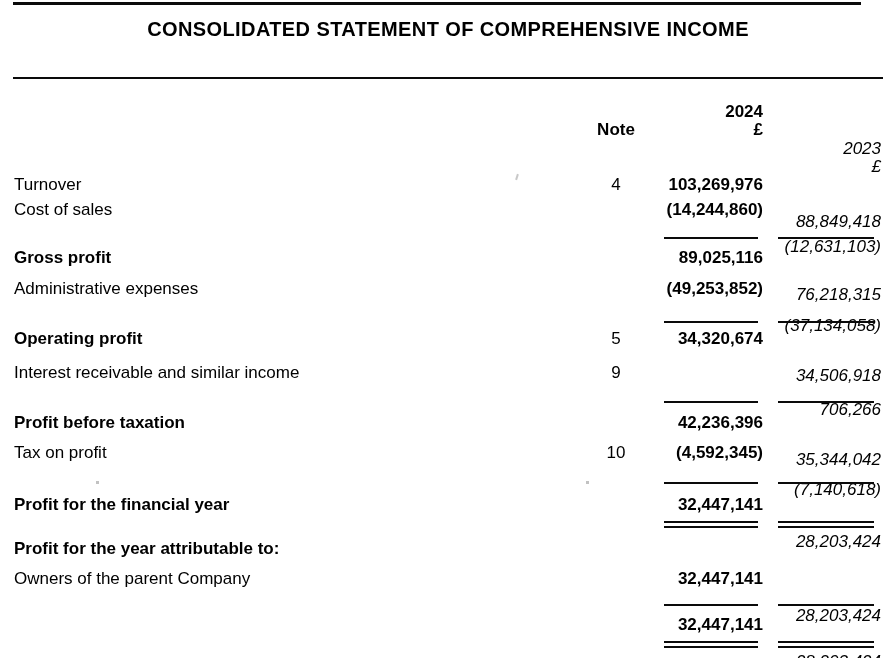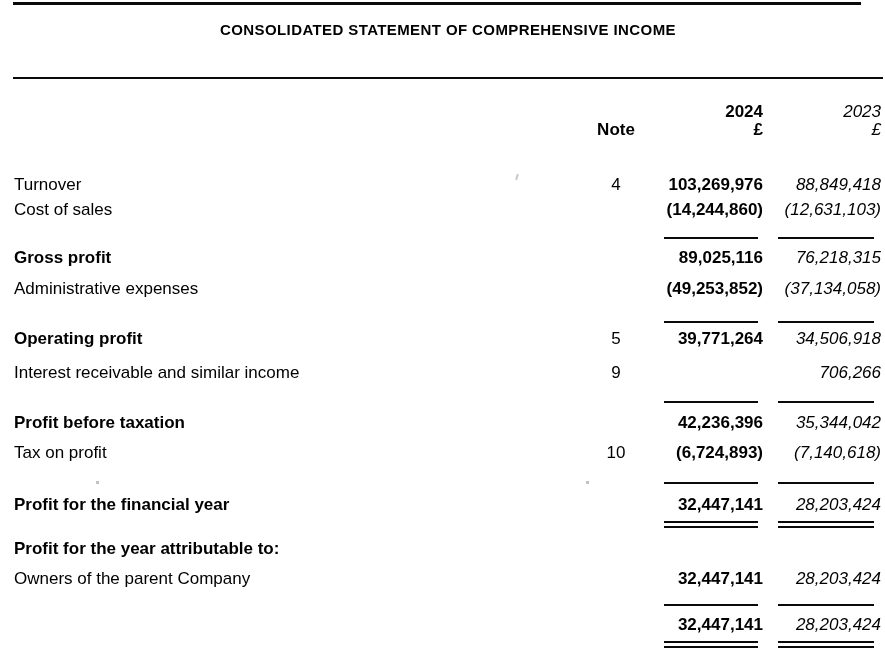--- a/index.html
+++ b/index.html
@@ -22,21 +22,21 @@
     position: absolute;
     background: #0a0a0a;
   }
   .title-block {
     position: absolute;
     left: 13px;
     width: 870px;
     top: 20px;
     text-align: center;
     font-weight: 700;
-    font-size: 15px;
+    font-size: 20px;
     line-height: 19px;
     letter-spacing: 0.4px;
   }
   .lbl {
     position: absolute;
     left: 14px;
     white-space: nowrap;
   }
   .bold { font-weight: 700; }
   .note-col {
@@ -54,20 +54,21 @@
     font-weight: 700;
     white-space: nowrap;
   }
   .col23 {
     position: absolute;
     right: 4px;
     width: 150px;
     text-align: right;
     font-style: italic;
     white-space: nowrap;
+    margin-top: 37px;
   }
   .u24 { position: absolute; left: 664px; width: 94px; height: 2px; background: #0a0a0a; }
   .u23 { position: absolute; left: 778px; width: 96px; height: 2px; background: #0a0a0a; }
   .artifact { position: absolute; background: #9a9a9a; }
 </style>
 </head>
 <body>
 
 <div class="page">
 
@@ -103,37 +104,37 @@
 
   <div class="lbl" style="top:279px;">Administrative expenses</div>
   <div class="col24" style="top:279px;">(49,253,852)</div>
   <div class="col23" style="top:279px;">(37,134,058)</div>
 
   <div class="u24" style="top:321px;"></div>
   <div class="u23" style="top:321px;"></div>
 
   <div class="lbl bold" style="top:329px;">Operating profit</div>
   <div class="note-col" style="top:329px;">5</div>
-  <div class="col24" style="top:329px;">39,771,264</div>
+  <div class="col24" style="top:329px;">34,320,674</div>
   <div class="col23" style="top:329px;">34,506,918</div>
 
   <div class="lbl" style="top:363px;">Interest receivable and similar income</div>
   <div class="note-col" style="top:363px;">9</div>
   <div class="col23" style="top:363px;">706,266</div>
 
   <div class="u24" style="top:401px;"></div>
   <div class="u23" style="top:401px;"></div>
 
   <div class="lbl bold" style="top:413px;">Profit before taxation</div>
   <div class="col24" style="top:413px;">42,236,396</div>
   <div class="col23" style="top:413px;">35,344,042</div>
 
   <div class="lbl" style="top:443px;">Tax on profit</div>
   <div class="note-col" style="top:443px;">10</div>
-  <div class="col24" style="top:443px;">(6,724,893)</div>
+  <div class="col24" style="top:443px;">(4,592,345)</div>
   <div class="col23" style="top:443px;">(7,140,618)</div>
 
   <div class="u24" style="top:482px;"></div>
   <div class="u23" style="top:482px;"></div>
 
   <div class="lbl bold" style="top:495px;">Profit for the financial year</div>
   <div class="col24" style="top:495px;">32,447,141</div>
   <div class="col23" style="top:495px;">28,203,424</div>
 
   <div class="u24" style="top:521px;"></div>

